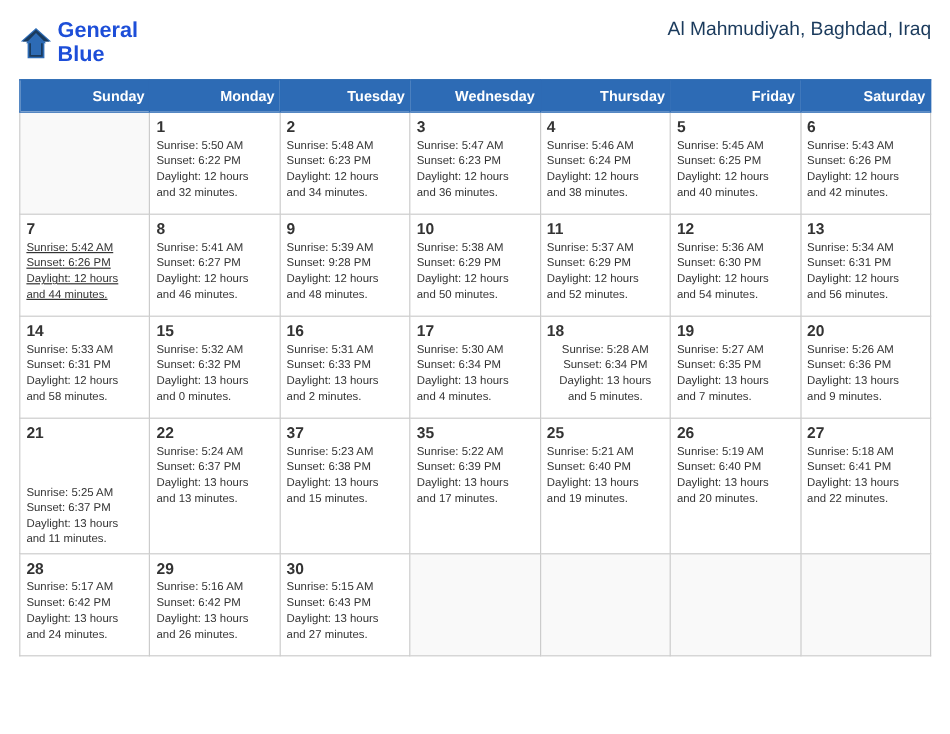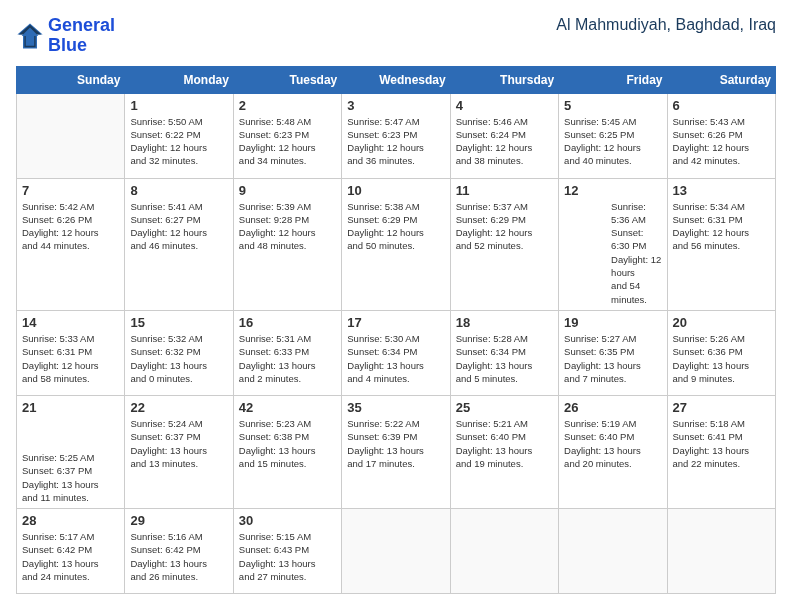--- a/index.html
+++ b/index.html
@@ -159,21 +159,21 @@
           <span class="day-num">6</span>
           <div class="cell-info" style="white-space: pre-line;">Sunrise: 5:43 AM
 Sunset: 6:26 PM
 Daylight: 12 hours
 and 42 minutes.</div>
         </td>
       </tr>
       <tr>
         <td>
           <span class="day-num">7</span>
-          <div class="cell-info" style="white-space: pre-line;">Sunrise: 5:42 AM
+          <div class="cell-info" style="white-space: pre-line; text-decoration: underline;">Sunrise: 5:42 AM
 Sunset: 6:26 PM
 Daylight: 12 hours
 and 44 minutes.</div>
         </td>
         <td>
           <span class="day-num">8</span>
           <div class="cell-info" style="white-space: pre-line;">Sunrise: 5:41 AM
 Sunset: 6:27 PM
 Daylight: 12 hours
 and 46 minutes.</div>
@@ -194,21 +194,21 @@
         </td>
         <td>
           <span class="day-num">11</span>
           <div class="cell-info" style="white-space: pre-line;">Sunrise: 5:37 AM
 Sunset: 6:29 PM
 Daylight: 12 hours
 and 52 minutes.</div>
         </td>
         <td>
           <span class="day-num">12</span>
-          <div class="cell-info" style="white-space: pre-line; margin-left: 47px;">Sunrise: 5:36 AM
+          <div class="cell-info" style="white-space: pre-line;">Sunrise: 5:36 AM
 Sunset: 6:30 PM
 Daylight: 12 hours
 and 54 minutes.</div>
         </td>
         <td>
           <span class="day-num">13</span>
           <div class="cell-info" style="white-space: pre-line;">Sunrise: 5:34 AM
 Sunset: 6:31 PM
 Daylight: 12 hours
 and 56 minutes.</div>
@@ -238,21 +238,21 @@
         </td>
         <td>
           <span class="day-num">17</span>
           <div class="cell-info" style="white-space: pre-line;">Sunrise: 5:30 AM
 Sunset: 6:34 PM
 Daylight: 13 hours
 and 4 minutes.</div>
         </td>
         <td>
           <span class="day-num">18</span>
-          <div class="cell-info" style="white-space: pre-line;">Sunrise: 5:28 AM
+          <div class="cell-info" style="white-space: pre-line; text-align: center;">Sunrise: 5:28 AM
 Sunset: 6:34 PM
 Daylight: 13 hours
 and 5 minutes.</div>
         </td>
         <td>
           <span class="day-num">19</span>
           <div class="cell-info" style="white-space: pre-line;">Sunrise: 5:27 AM
 Sunset: 6:35 PM
 Daylight: 13 hours
 and 7 minutes.</div>
@@ -274,21 +274,21 @@
 and 11 minutes.</div>
         </td>
         <td>
           <span class="day-num">22</span>
           <div class="cell-info" style="white-space: pre-line;">Sunrise: 5:24 AM
 Sunset: 6:37 PM
 Daylight: 13 hours
 and 13 minutes.</div>
         </td>
         <td>
-          <span class="day-num">42</span>
+          <span class="day-num">37</span>
           <div class="cell-info" style="white-space: pre-line;">Sunrise: 5:23 AM
 Sunset: 6:38 PM
 Daylight: 13 hours
 and 15 minutes.</div>
         </td>
         <td>
           <span class="day-num">35</span>
           <div class="cell-info" style="white-space: pre-line;">Sunrise: 5:22 AM
 Sunset: 6:39 PM
 Daylight: 13 hours

